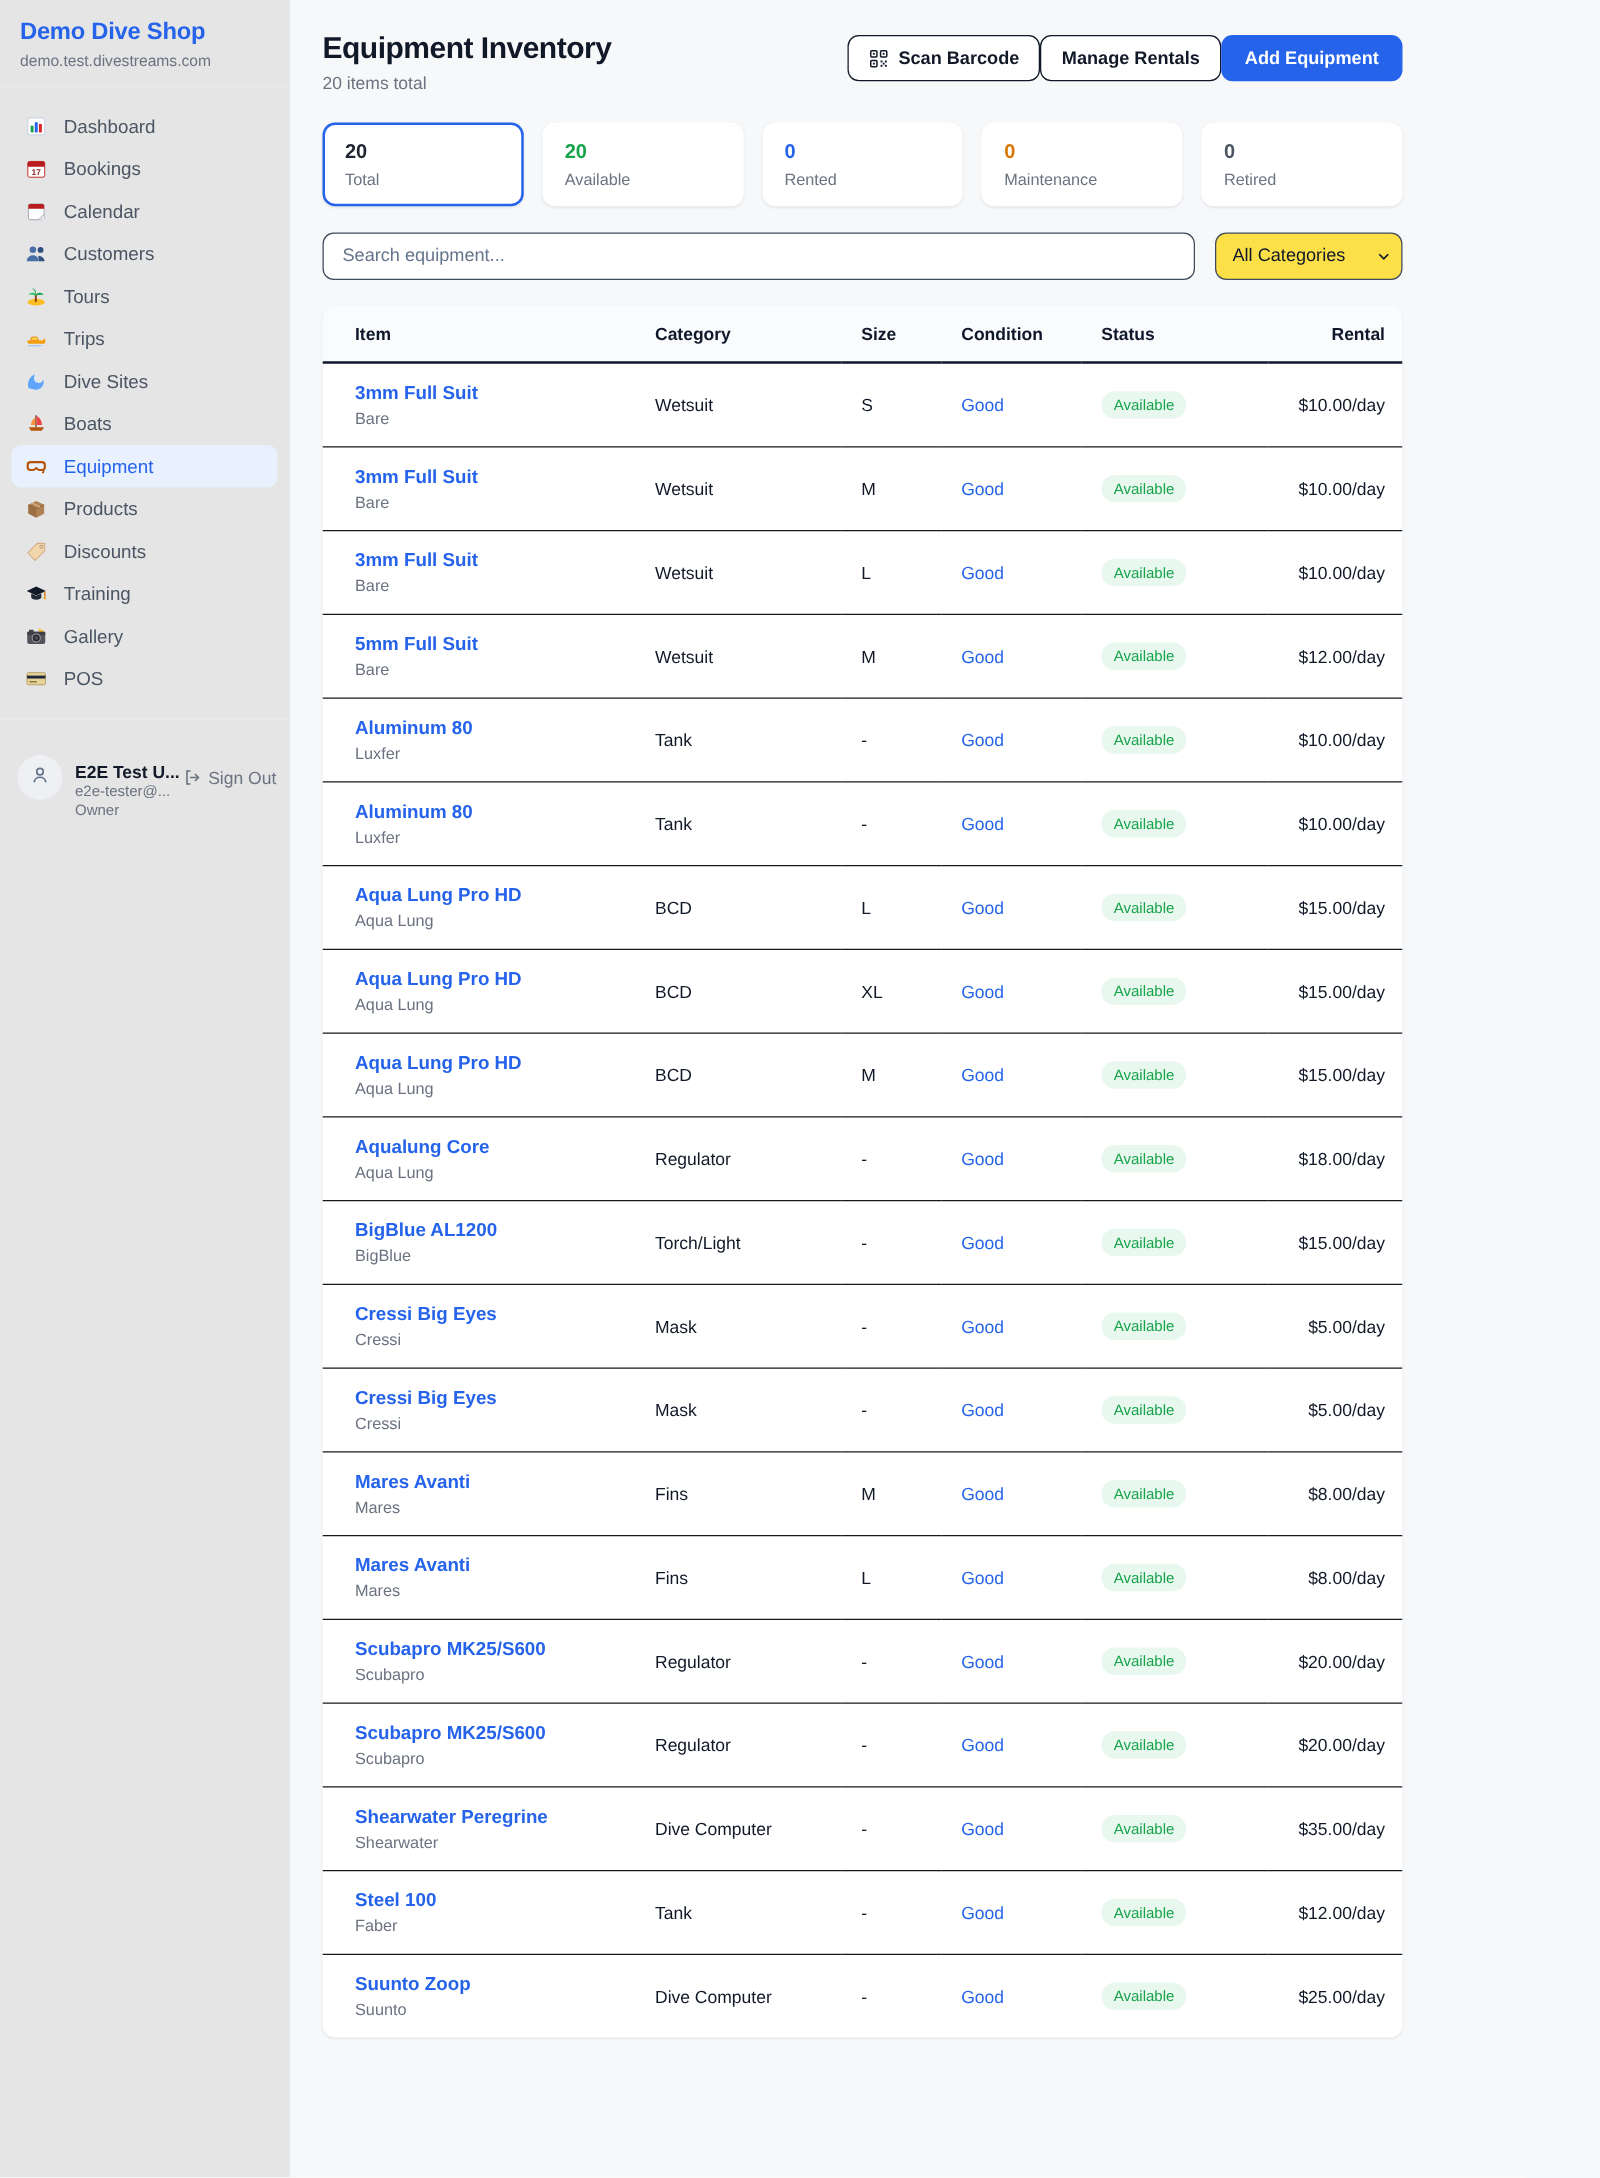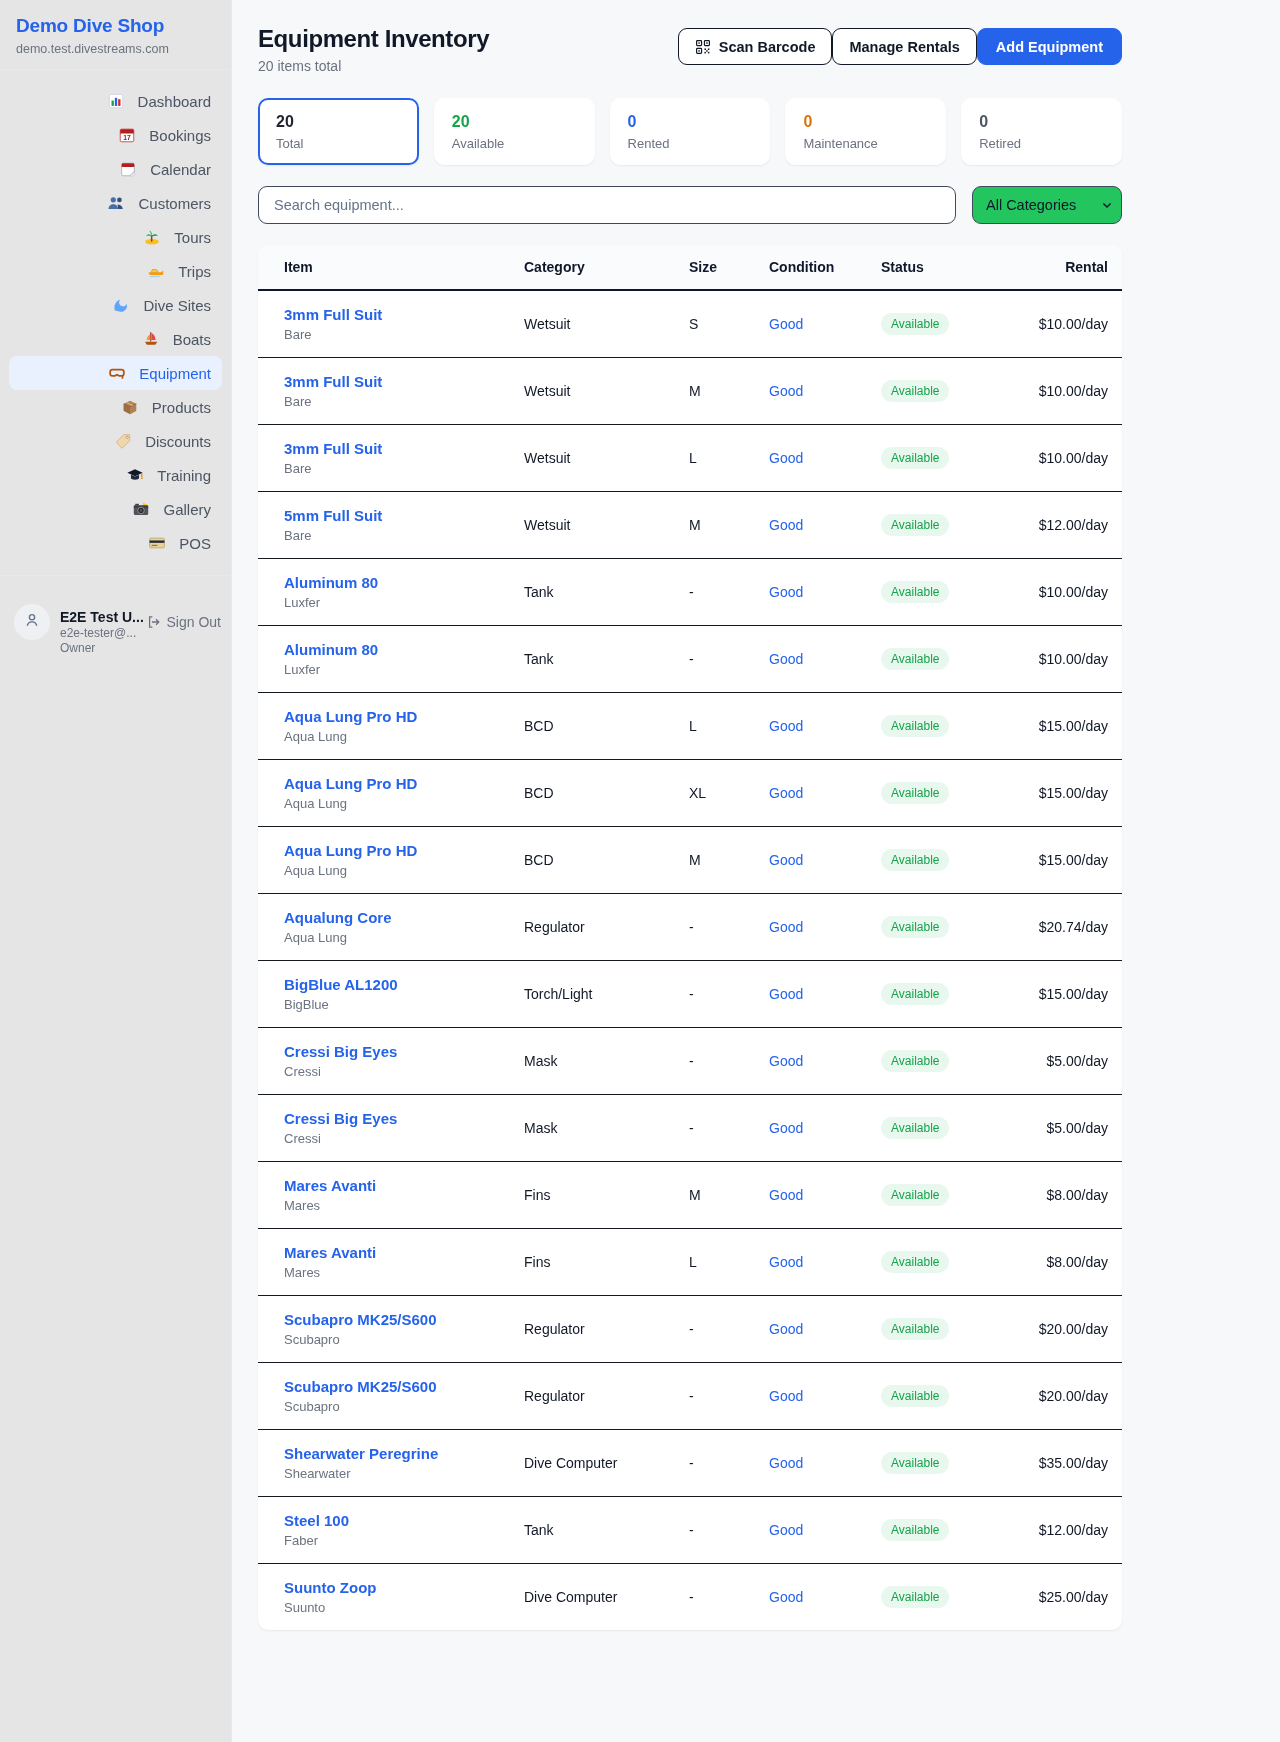--- a/index.html
+++ b/index.html
@@ -9,21 +9,21 @@
     font-family:"Liberation Sans","DejaVu Sans",sans-serif;
     background:#f7f8fa; color:#0f172a;
     display:flex; overflow:hidden;
   }
   
   .sidebar { width:232px; flex-shrink:0; background:#e5e5e5; border-right:1px solid #e7e9ee; display:flex; flex-direction:column; }
   .brand { padding:15px 16px 13px; }
   .brand-title { margin:0; font-size:19px; font-weight:bold; color:#2563eb; letter-spacing:-0.2px; }
   .brand-domain { font-size:12.5px; color:#6b7280; margin-top:5px; }
   .nav { border-top:1px solid #e7e9ee; padding:14px 9px 10px; }
-  .nav-item { display:flex; align-items:center; gap:13px; padding:8px 11px; border-radius:8px; color:#4b5563; font-size:15px; cursor:pointer;justify-content:flex-end; }
+  .nav-item { display:flex; align-items:center; gap:13px; padding:8px 11px; border-radius:8px; color:#4b5563; font-size:15px; cursor:pointer; }
   .nav-item.active { background:#e8f1fd; color:#2563eb; font-weight:500; }
   .icon-18 { width:18px; height:18px; flex-shrink:0; }
   .icon-18 svg { width:18px; height:18px; display:block; }
   .icon-16 svg { width:16px; height:16px; display:block; }
   .user-block { border-top:1px solid #e7e9ee; margin-top:5px; padding:13px 10px 13px 14px; display:flex; align-items:center; gap:10px; }
   .avatar { width:36px; height:36px; border-radius:50%; background:#eef0f4; display:flex; align-items:center; justify-content:center; flex-shrink:0; }
   .avatar svg { width:18px; height:18px; }
   .user-info { flex:1; min-width:0; }
   .user-name { font-weight:bold; font-size:14px; color:#111827; white-space:nowrap;margin-top:20px; }
   .user-email, .user-role { font-size:12px; color:#6b7280; margin-top:1px; white-space:nowrap; }
@@ -46,21 +46,21 @@
   .stat-card.active { border:2px solid #2563eb; padding:13px 16px 12px; }
   .stat-value { font-size:16px; font-weight:800; line-height:1.1; }
   .stat-label { font-size:13px; color:#6b7280; margin-top:5px; }
   
   .controls { display:flex; gap:16px; margin-bottom:21px; }
   .search-input { flex:1; height:38px; border:1px solid #3f4a5c; border-radius:9px; padding:0 15px;
                   font-size:14.5px; font-family:inherit; background:#fff; color:#0f172a; outline:none; }
   .search-input::placeholder { color:#64748b; }
   .select-wrap { position:relative; width:150px; flex-shrink:0; }
   .select-wrap select { width:100%; height:38px; appearance:none; -webkit-appearance:none; -moz-appearance:none;
-                        border:1px solid #3f4a5c; border-radius:9px; background:#22c55e; padding:0 26px 0 13px;
+                        border:1px solid #3f4a5c; border-radius:9px; background:#fde047; padding:0 26px 0 13px;
                         font-size:14.5px; font-family:inherit; color:#0f172a; cursor:pointer; }
   .select-chevron { position:absolute; right:7px; top:11px; pointer-events:none; }
   .select-chevron svg { width:16px; height:16px; }
   
   .table-card { background:#fff; border-radius:10px; box-shadow:0 1px 2px rgba(16,24,40,.07); overflow:hidden; }
   table { width:100%; border-collapse:collapse; table-layout:fixed; }
   thead th { text-align:left; font-size:14px; font-weight:bold; color:#0f172a; padding:14px 16px;
              background:#fafbfd; border-bottom:2px solid #0f172a; }
   thead th.first { padding-left:26px; }
   thead th.right { text-align:right; padding-right:14px; }
@@ -445,21 +445,21 @@
             </tr>
             <tr>
               <td class="first">
                 <div class="item-name">Aqualung Core</div>
                 <div class="item-brand">Aqua Lung</div>
               </td>
               <td>Regulator</td>
               <td>-</td>
               <td><span class="cond-link">Good</span></td>
               <td><span class="badge">Available</span></td>
-              <td class="rental">$20.74/day</td>
+              <td class="rental">$18.00/day</td>
             </tr>
             <tr>
               <td class="first">
                 <div class="item-name">BigBlue AL1200</div>
                 <div class="item-brand">BigBlue</div>
               </td>
               <td>Torch/Light</td>
               <td>-</td>
               <td><span class="cond-link">Good</span></td>
               <td><span class="badge">Available</span></td>

